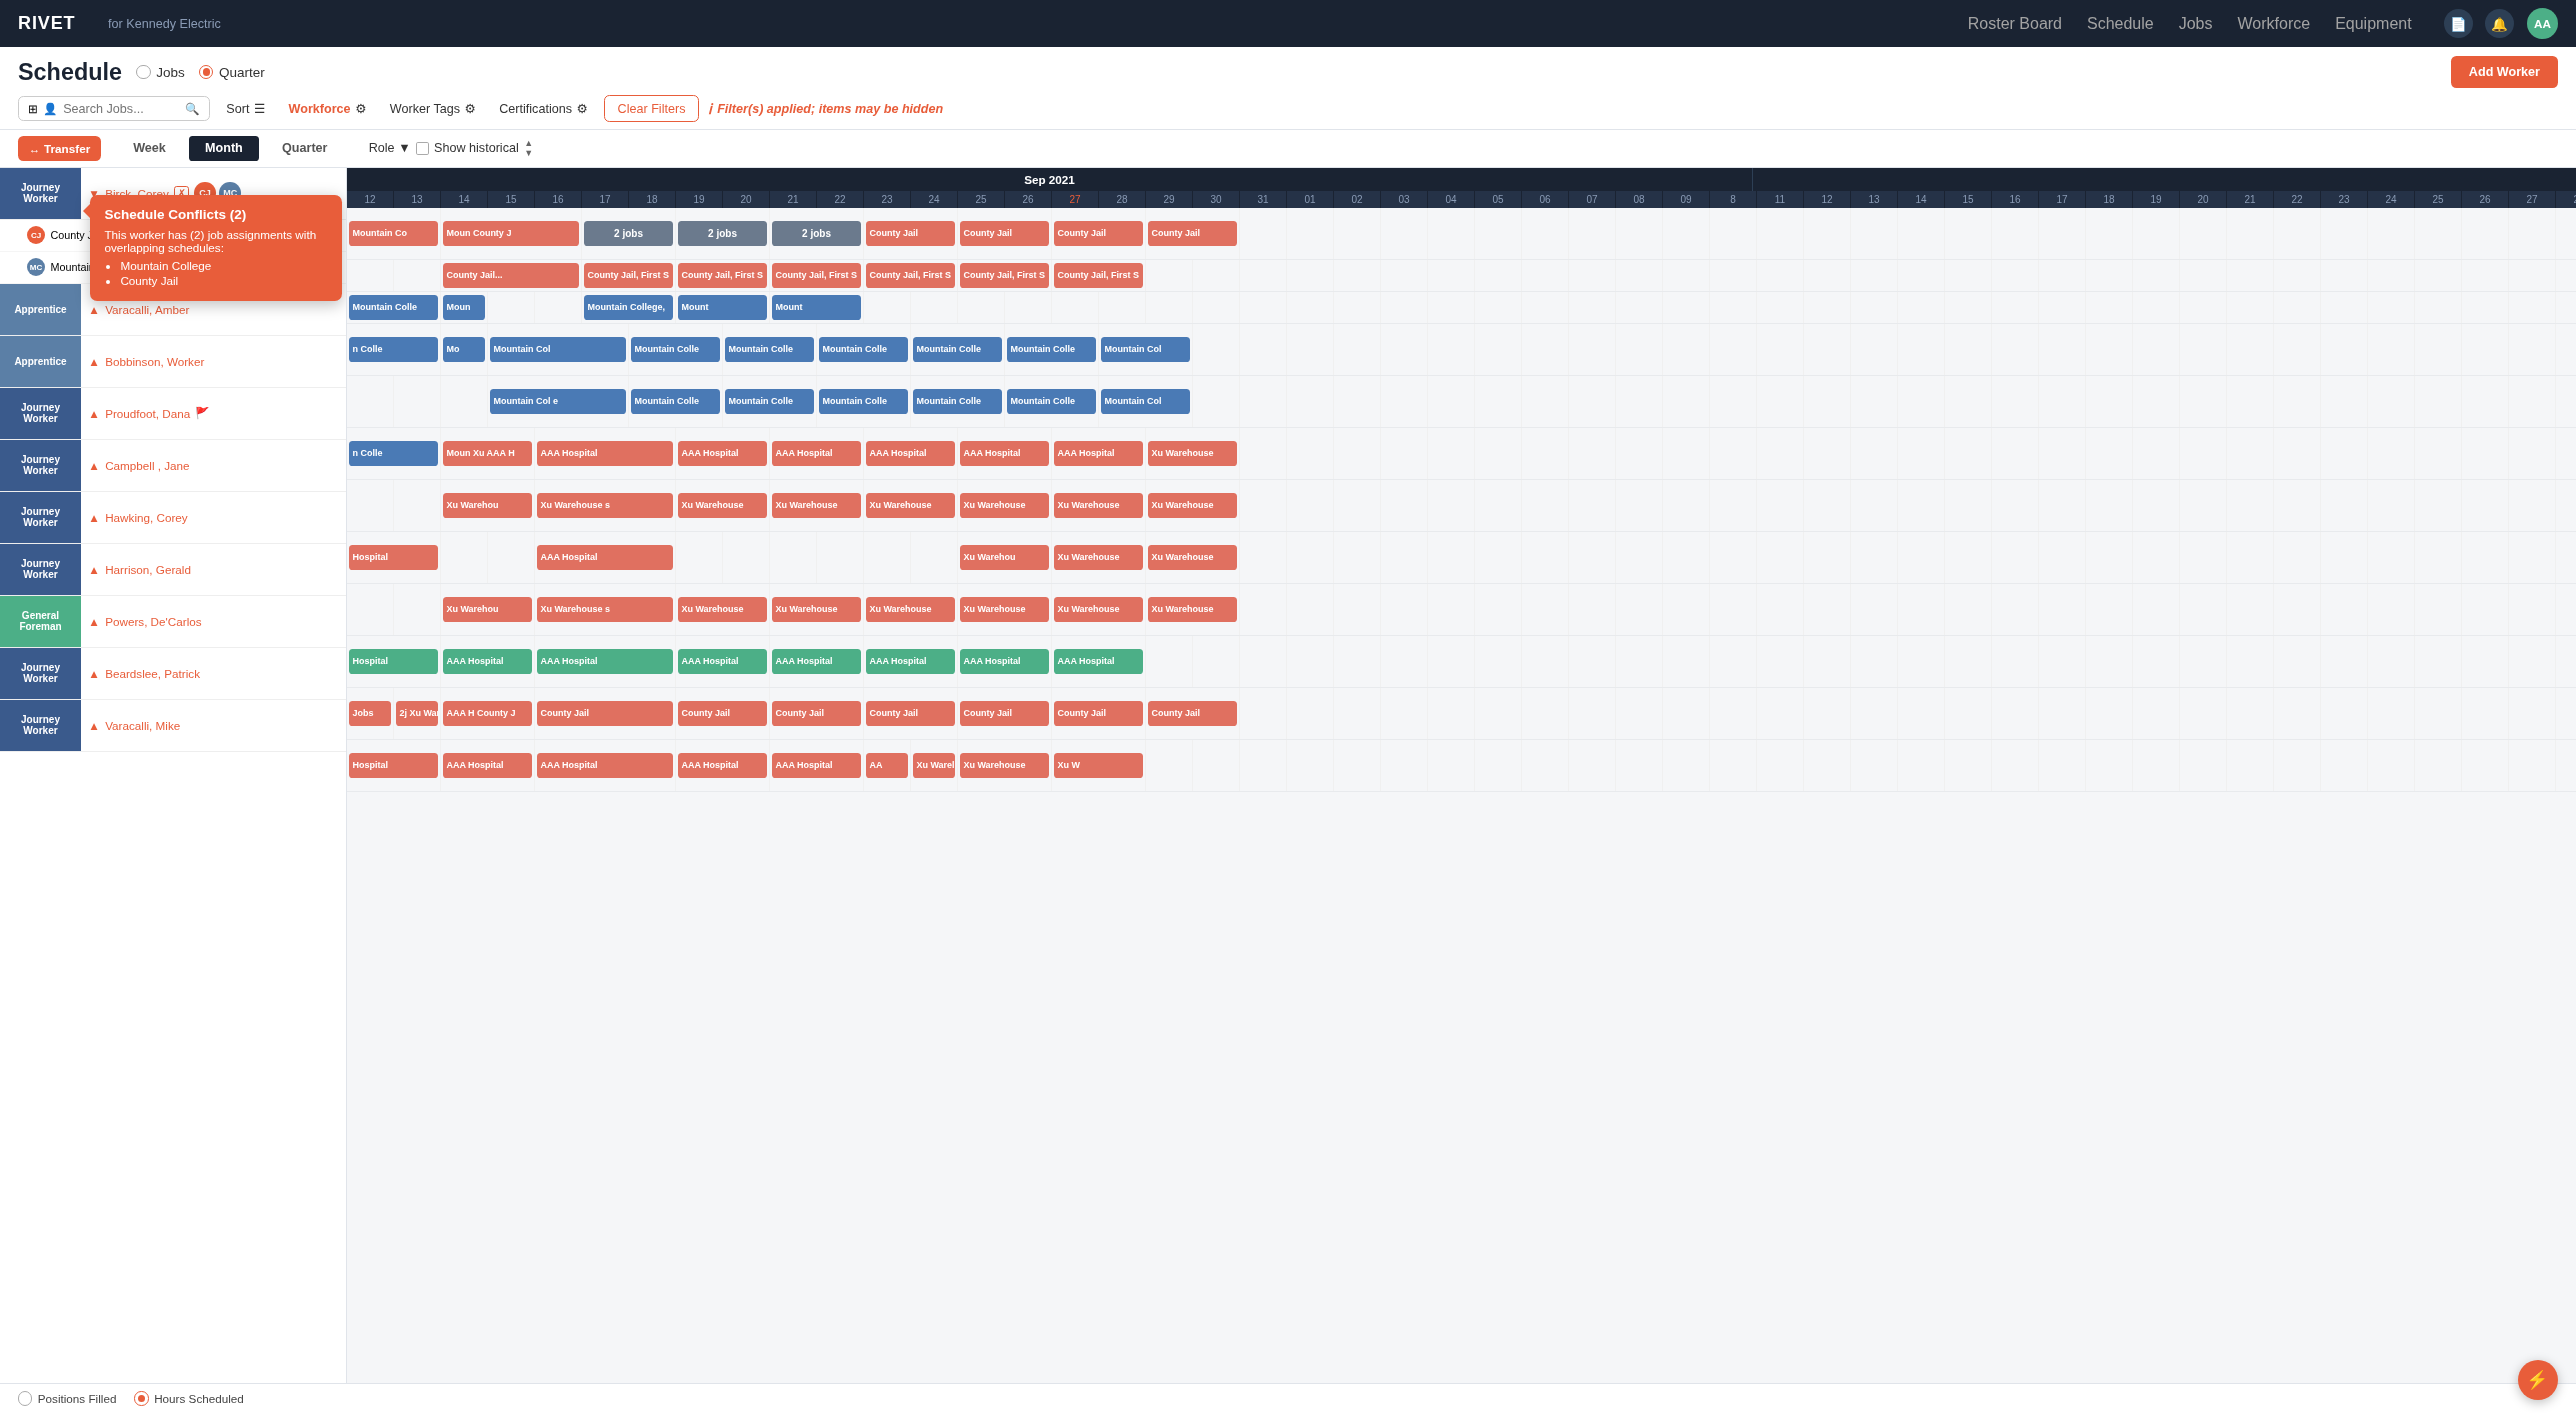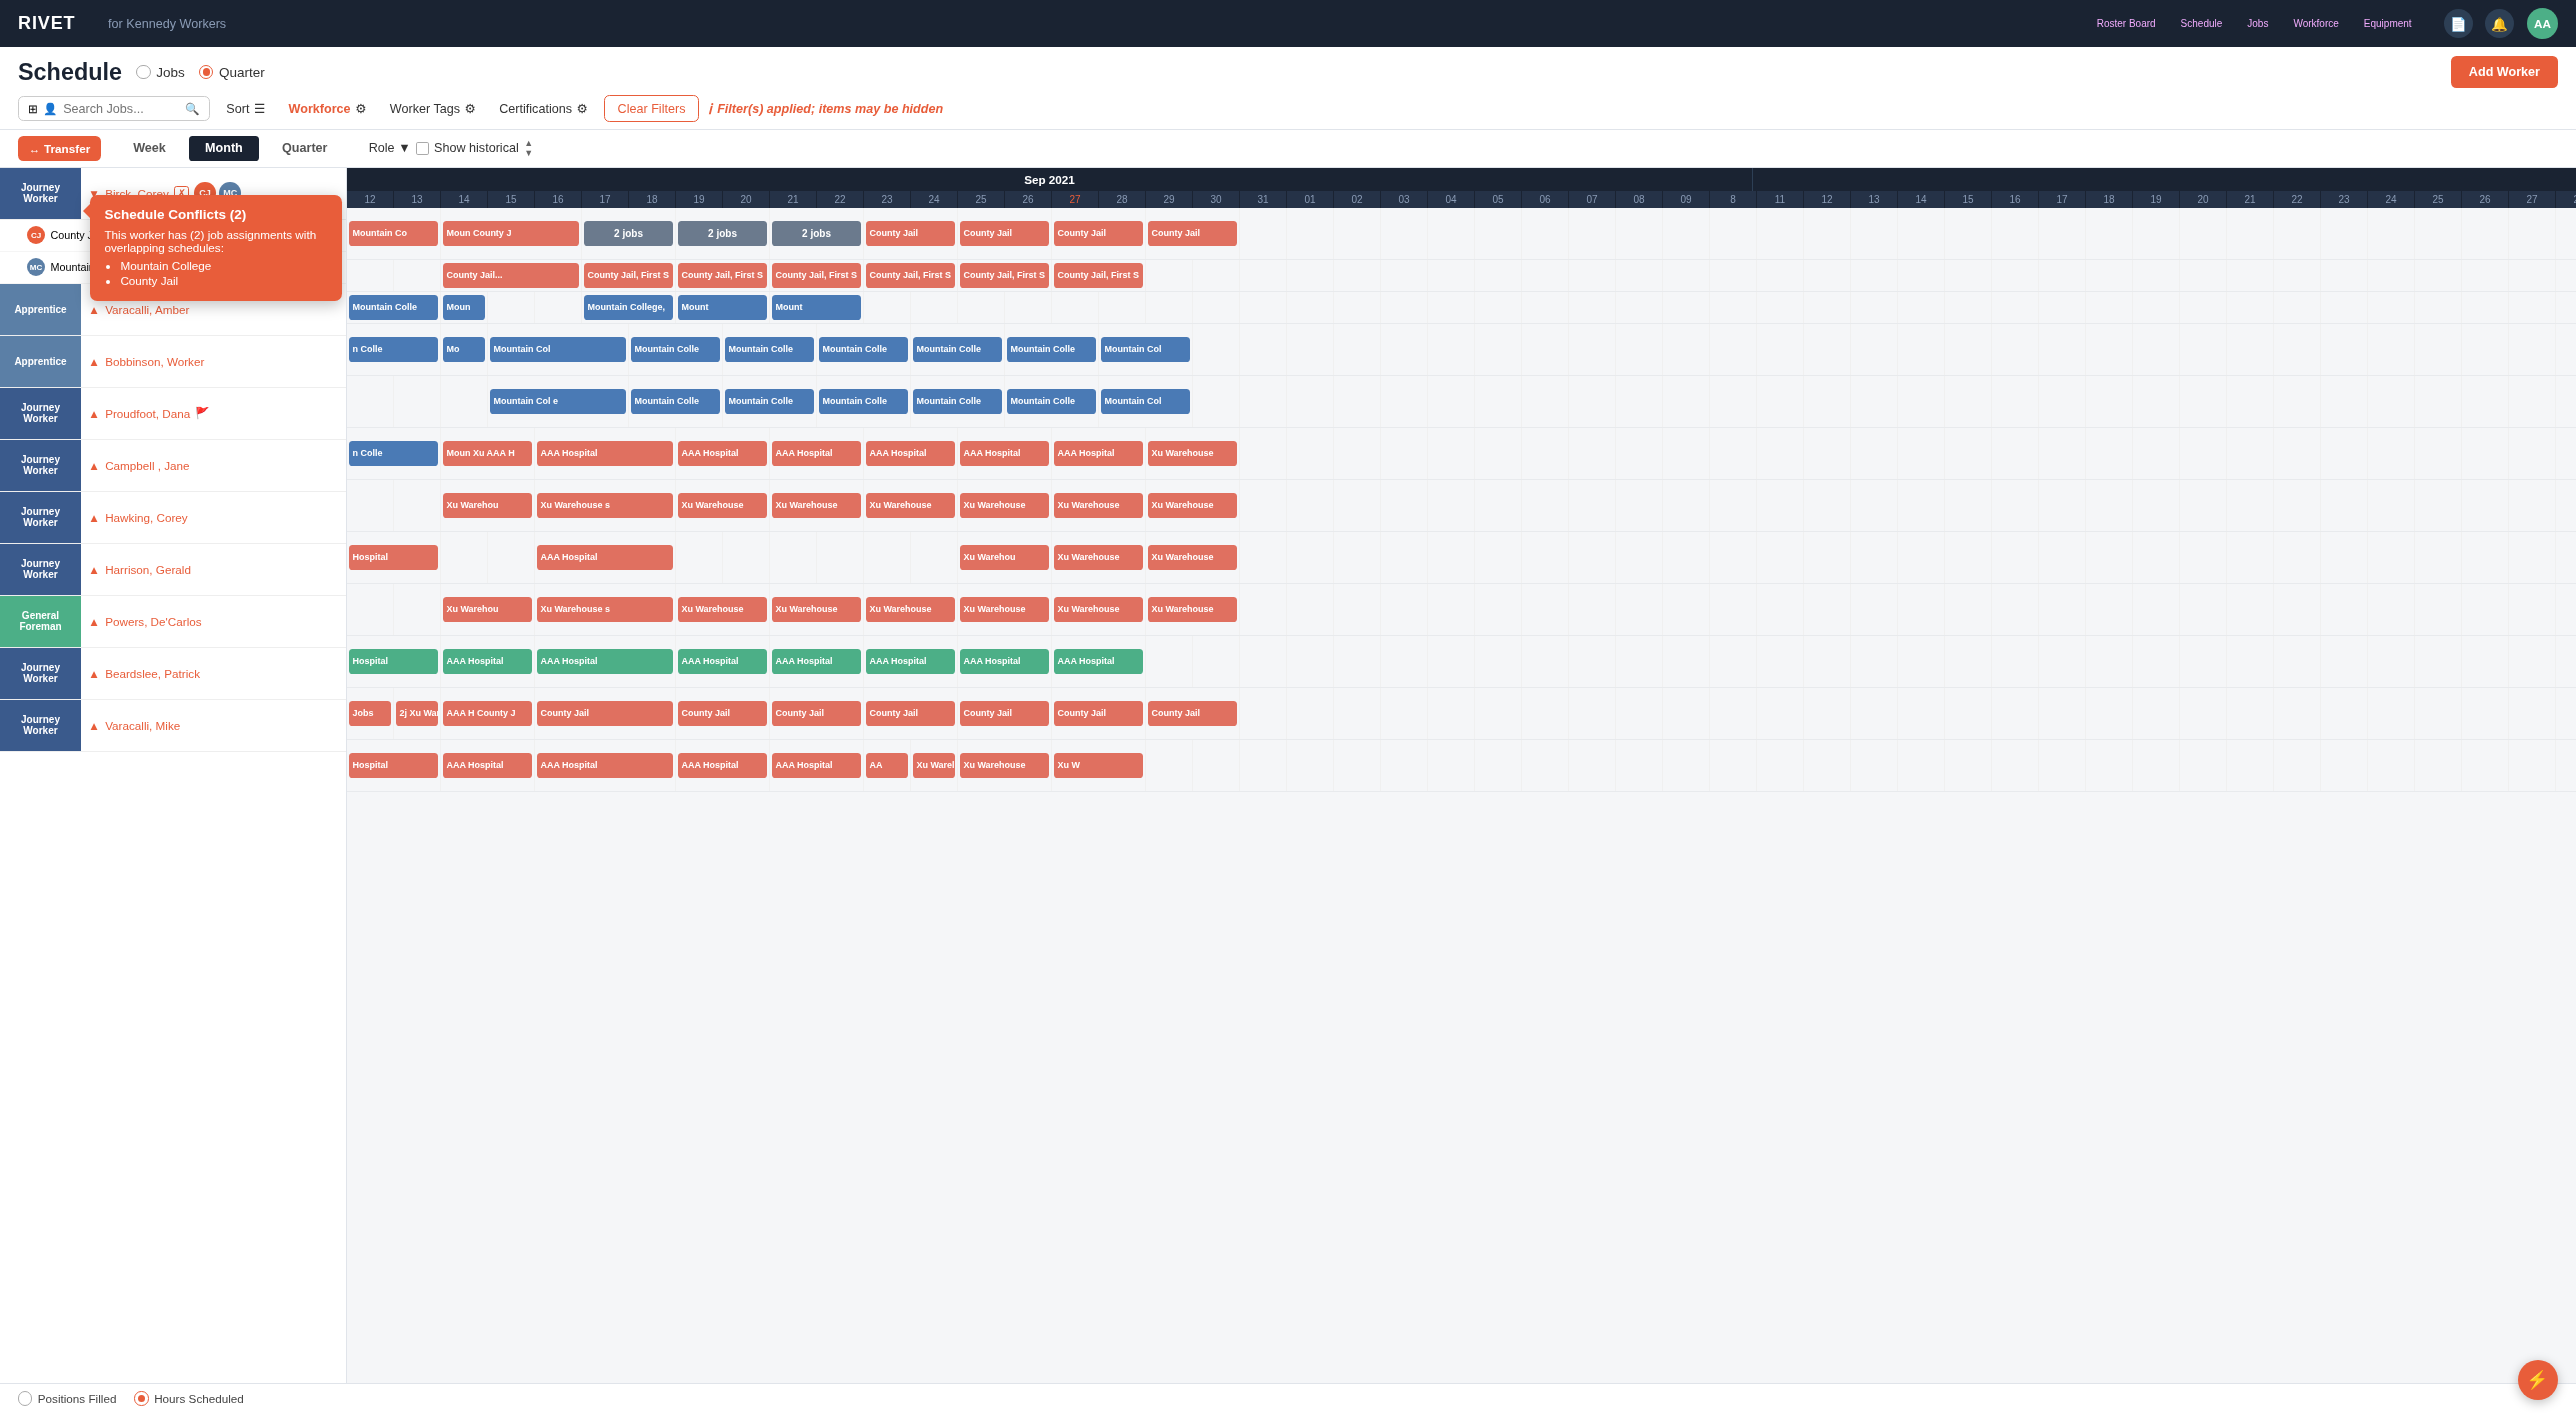--- a/index.html
+++ b/index.html
@@ -10,21 +10,21 @@
       background: #1a2332;
       height: 47px;
       display: flex;
       align-items: center;
       padding: 0 18px;
       gap: 29px;
     }
     .nav-logo { color: white; font-weight: 800; font-size: 18px; letter-spacing: 0.9px; }
     .nav-for { color: #8a9bb5; font-size: 12.6px; margin-left: 3.6px; }
     .nav-links { display: flex; gap: 25px; margin-left: auto; align-items: center; }
-    .nav-link { color: #f0abfc; font-size: 10px; cursor: pointer; text-decoration: none; }
+    .nav-link { color: #a3a3a3; font-size: 16px; cursor: pointer; text-decoration: none; }
     .nav-icons { display: flex; gap: 12.6px; align-items: center; margin-left: 7.2px; }
     .nav-icon-btn { width: 29px; height: 29px; border-radius: 50%; background: #2d3f55; display: flex; align-items: center; justify-content: center; cursor: pointer; color: #c8d4e3; font-size: 13.5px; }
     .nav-avatar { width: 31px; height: 31px; border-radius: 50%; background: #4caf87; display: flex; align-items: center; justify-content: center; color: white; font-weight: 700; font-size: 11.7px; cursor: pointer; }
 
     
     .subheader {
       background: white;
       padding: 9px 18px 7.2px;
       border-bottom: 0.9px solid #e0e4ea;
     }
@@ -116,21 +116,21 @@
 
     
     .flash-btn { position: fixed; bottom: 12.6px; right: 18px; width: 40px; height: 40px; border-radius: 50%; background: #e85d3a; display: flex; align-items: center; justify-content: center; cursor: pointer; z-index: 30; box-shadow: 0 2.7px 10.8px rgba(0,0,0,0.25); }
     .flash-btn span { color: white; font-size: 18px; }
   </style>
 </head>
 <body>
 
 <nav class="top-nav">
   <span class="nav-logo">RIVET</span>
-  <span class="nav-for">for Kennedy Workers</span>
+  <span class="nav-for">for Kennedy Electric</span>
   <div class="nav-links">
     <a class="nav-link">Roster Board</a>
     <a class="nav-link">Schedule</a>
     <a class="nav-link">Jobs</a>
     <a class="nav-link">Workforce</a>
     <a class="nav-link">Equipment</a>
     <div class="nav-icons">
       <div class="nav-icon-btn">📄</div>
       <div class="nav-icon-btn">🔔</div>
       <div class="nav-avatar">AA</div>

